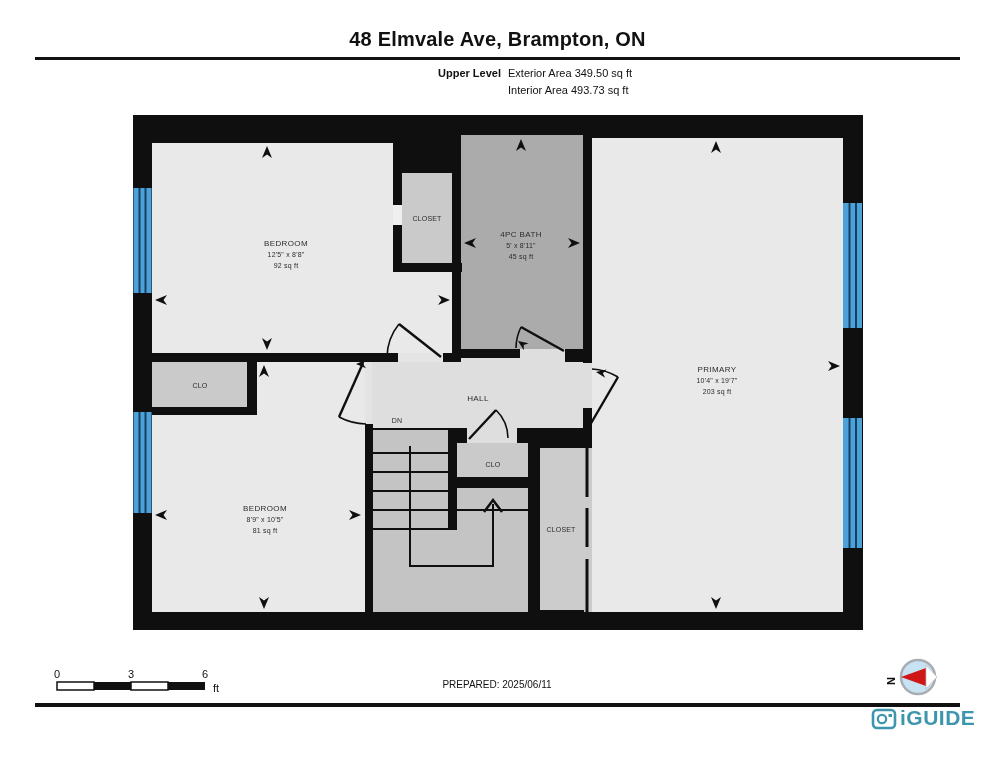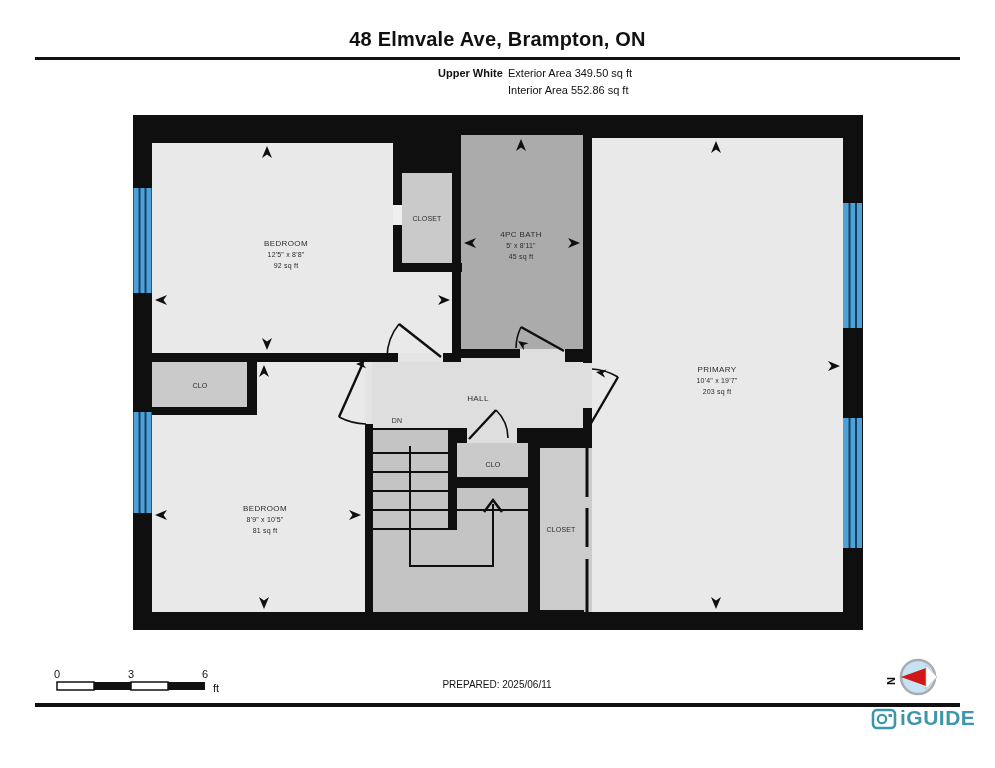--- a/index.html
+++ b/index.html
@@ -20,23 +20,23 @@
   .roomdim{font-size:7px;letter-spacing:.2px;fill:#2b2b2b;}
   .scalelab{font-size:11px;fill:#111;}
 </style>
 </head>
 <body>
 
 <div class="page">
 
   <div class="title">48 Elmvale Ave, Brampton, ON</div>
   <div class="rule"></div>
-  <div class="level-label">Upper White</div>
+  <div class="level-label">Upper Level</div>
   <div class="area1">Exterior Area 349.50 sq ft</div>
-  <div class="area2">Interior Area 552.86 sq ft</div>
+  <div class="area2">Interior Area 493.73 sq ft</div>
 
   <svg class="plan" width="995" height="768" viewBox="0 0 995 768">
 
     <rect x="133" y="115" width="730" height="515" fill="#0f0f0f"></rect>
 
     <g>
       <rect x="152" y="143" width="241" height="210" fill="#e9e9e9"></rect>
       <rect x="393" y="272" width="59" height="81" fill="#e9e9e9"></rect>
       <rect x="402" y="173" width="50" height="90" fill="#cacaca"></rect>
       <rect x="461" y="135" width="122" height="214" fill="#ababab"></rect>

